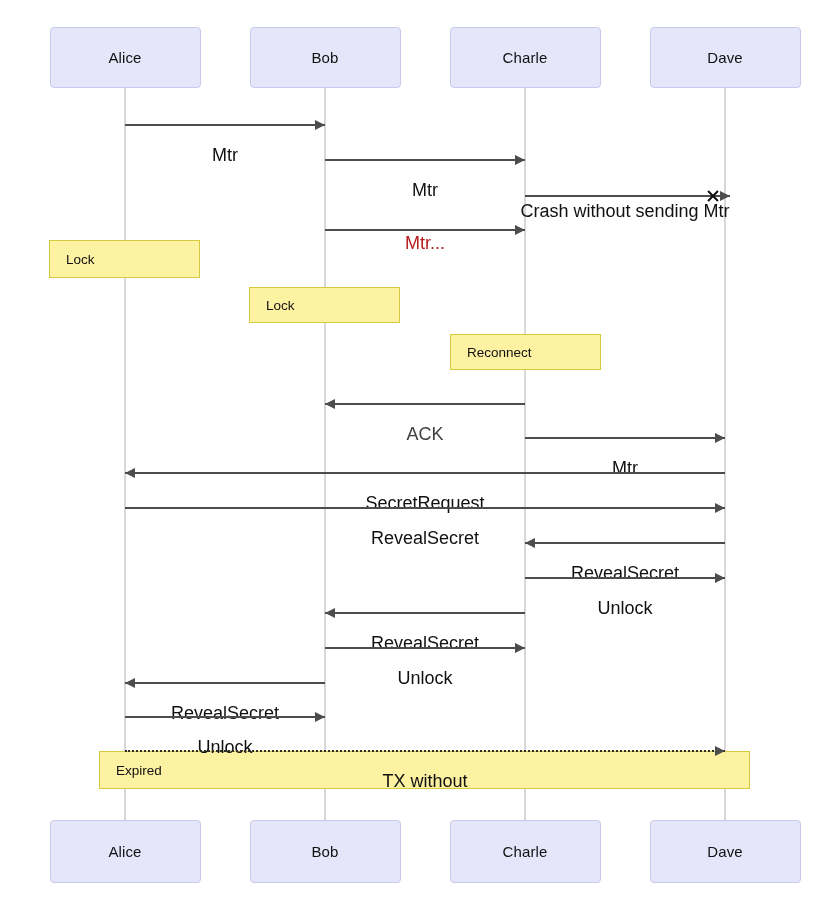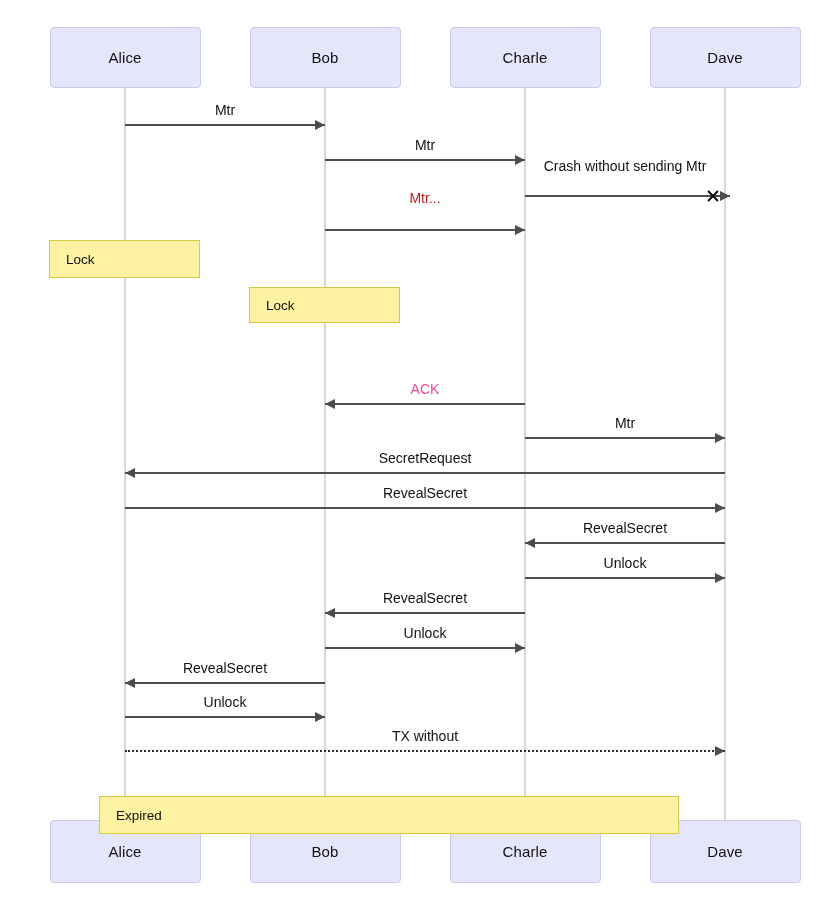--- a/index.html
+++ b/index.html
@@ -63,25 +63,26 @@
     border-bottom: 5px solid transparent;
   }
   .arrowhead.right {
     border-left: 10px solid #4d4d4d;
   }
   .arrowhead.left {
     border-right: 10px solid #4d4d4d;
   }
   .msg-label {
     position: absolute;
-    font-size: 14px;
+    font-size: 18px;
     color: #111111;
     white-space: nowrap;
     text-align: left;
     transform: translateX(-50%);
+    margin-top: 43px;
   }
   .cross-marker {
     position: absolute;
     width: 14px;
     height: 14px;
     color: #111111;
   }
   .cross-marker::before,
   .cross-marker::after {
     content: "";
@@ -126,39 +127,42 @@
     </div>
     <div class="participant-box" style="left: 649.5px; top: 820px; width: 151px; height: 63px; background: rgb(230, 230, 250); border-color: rgb(201, 201, 236);">
       <span>Dave</span>
     </div>
     <div class="note-box" style="left: 49px; top: 240px; width: 151px; height: 38px; background: rgb(253, 241, 162); border-color: rgb(214, 201, 63);">
       <span>Lock</span>
     </div>
     <div class="note-box" style="left: 249px; top: 287px; width: 151px; height: 36px; background: rgb(253, 241, 162); border-color: rgb(214, 201, 63);">
       <span>Lock</span>
     </div>
-    <div class="note-box" style="left: 99px; top: 796px; width: 580px; height: 38px; background: rgb(253, 241, 162); border-color: rgb(214, 201, 63);">
+    <div class="note-box" style="left: 450px; top: 334px; width: 151px; height: 36px; background: rgb(253, 241, 162); border-color: rgb(214, 201, 63);">
+      <span>Reconnect</span>
+    </div>
+    <div class="note-box" style="left: 99px; top: 751px; width: 651px; height: 38px; background: rgb(253, 241, 162); border-color: rgb(214, 201, 63);">
       <span>Expired</span>
     </div>
     <div class="msg-line" style="left: 125px; top: 124px; width: 200px; background: rgb(77, 77, 77);"></div>
     <div class="arrowhead right" style="top: 120px; left: 315px; border-left-color: rgb(77, 77, 77);"></div>
     <div class="msg-label" style="left: 225px; top: 102px; color: rgb(17, 17, 17);">Mtr</div>
     <div class="msg-line" style="left: 325px; top: 159px; width: 200px; background: rgb(77, 77, 77);"></div>
     <div class="arrowhead right" style="top: 155px; left: 515px; border-left-color: rgb(77, 77, 77);"></div>
     <div class="msg-label" style="left: 425px; top: 137px; color: rgb(17, 17, 17);">Mtr</div>
     <div class="msg-line" style="left: 525px; top: 195px; width: 205px; background: rgb(77, 77, 77);"></div>
     <div class="arrowhead right" style="top: 191px; left: 720px; border-left-color: rgb(77, 77, 77);"></div>
     <div class="cross-marker" style="left: 706px; top: 189px;"></div>
     <div class="msg-label" style="left: 625px; top: 158px; color: rgb(17, 17, 17);">Crash without sending Mtr</div>
     <div class="msg-line" style="left: 325px; top: 229px; width: 200px; background: rgb(77, 77, 77);"></div>
     <div class="arrowhead right" style="top: 225px; left: 515px; border-left-color: rgb(77, 77, 77);"></div>
     <div class="msg-label" style="left: 425px; top: 190px; color: #b91c1c;">Mtr...</div>
     <div class="msg-line" style="left: 325px; top: 403px; width: 200px; background: rgb(77, 77, 77);"></div>
     <div class="arrowhead left" style="top: 399px; left: 325px; border-right-color: rgb(77, 77, 77);"></div>
-    <div class="msg-label" style="left: 425px; top: 381px; color: #ec4899;">ACK</div>
+    <div class="msg-label" style="left: 425px; top: 381px; color: #404040;">ACK</div>
     <div class="msg-line" style="left: 525px; top: 437px; width: 200px; background: rgb(77, 77, 77);"></div>
     <div class="arrowhead right" style="top: 433px; left: 715px; border-left-color: rgb(77, 77, 77);"></div>
     <div class="msg-label" style="left: 625px; top: 415px; color: rgb(17, 17, 17);">Mtr</div>
     <div class="msg-line" style="left: 125px; top: 472px; width: 600px; background: rgb(77, 77, 77);"></div>
     <div class="arrowhead left" style="top: 468px; left: 125px; border-right-color: rgb(77, 77, 77);"></div>
     <div class="msg-label" style="left: 425px; top: 450px; color: rgb(17, 17, 17);">SecretRequest</div>
     <div class="msg-line" style="left: 125px; top: 507px; width: 600px; background: rgb(77, 77, 77);"></div>
     <div class="arrowhead right" style="top: 503px; left: 715px; border-left-color: rgb(77, 77, 77);"></div>
     <div class="msg-label" style="left: 425px; top: 485px; color: rgb(17, 17, 17);">RevealSecret</div>
     <div class="msg-line" style="left: 525px; top: 542px; width: 200px; background: rgb(77, 77, 77);"></div>

